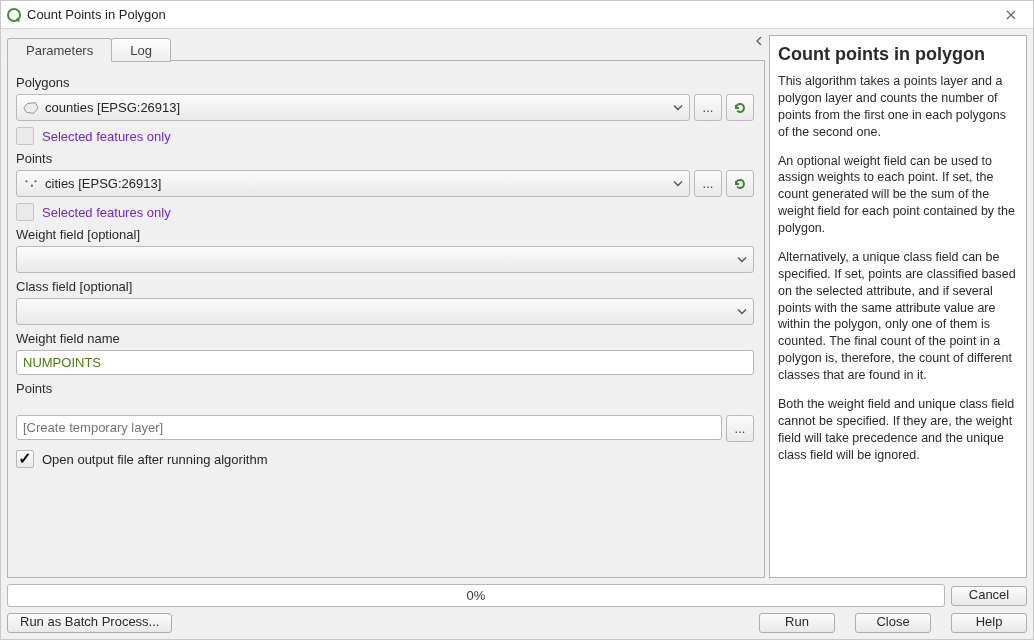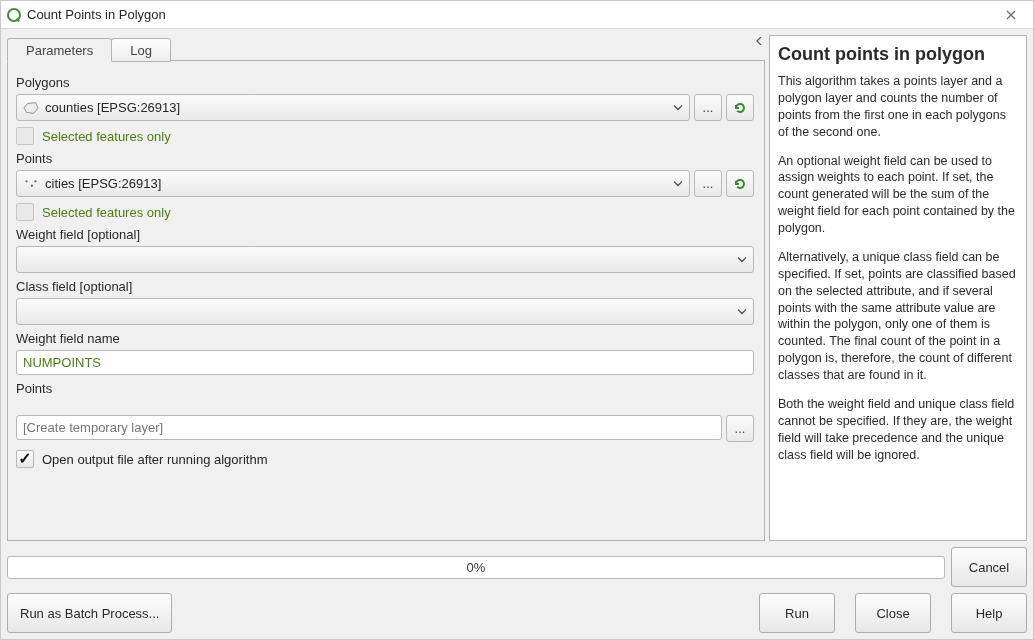--- a/index.html
+++ b/index.html
@@ -174,21 +174,21 @@
     width: 18px; height: 18px;
     border: 1px solid #b8b8b8;
     border-radius: 2px;
     background: linear-gradient(#fdfdfd,#e9e9e9);
     display: flex; align-items: center; justify-content: center;
   }
   .chk.disabled { background: #e9e9e9; border-color: #c5c5c5; }
   .chk .mark {
     font-size: 16px; line-height: 1; font-weight: 700; color: #111;
   }
-  .chk-label.disabled { color: #4d7c0f; }
+  .chk-label.disabled { color: #6d28d9; }
 
   .textin {
     height: 25px;
     border: 1px solid #b8b8b8;
     border-radius: 3px;
     background: #fff;
     padding: 0 6px;
     width: 100%;
     font: inherit;
     color: #4d7c0f;
@@ -233,27 +233,27 @@
   .progress {
     flex: 1;
     height: 23px;
     border: 1px solid #b8b8b8;
     border-radius: 3px;
     background: #fff;
     display: flex; align-items: center; justify-content: center;
     color: #3a3a3a;
   }
   .btn {
-    height: 40px;
+    height: 20px;
     min-width: 76px;
     padding: 0 12px;
     border: 1px solid #adadad;
     border-radius: 3px;
     background: linear-gradient(#fdfdfd,#e7e7e7);
-    display: flex; align-items: center; justify-content: center;
+    display: flex; align-items: flex-start; justify-content: center;
     font: inherit;
     color: #2a2a2a;
   }
   .btn-row {
     display: flex;
     align-items: center;
     gap: 20px;
   }
   .btn-row .grow { flex:1; }
 </style>

